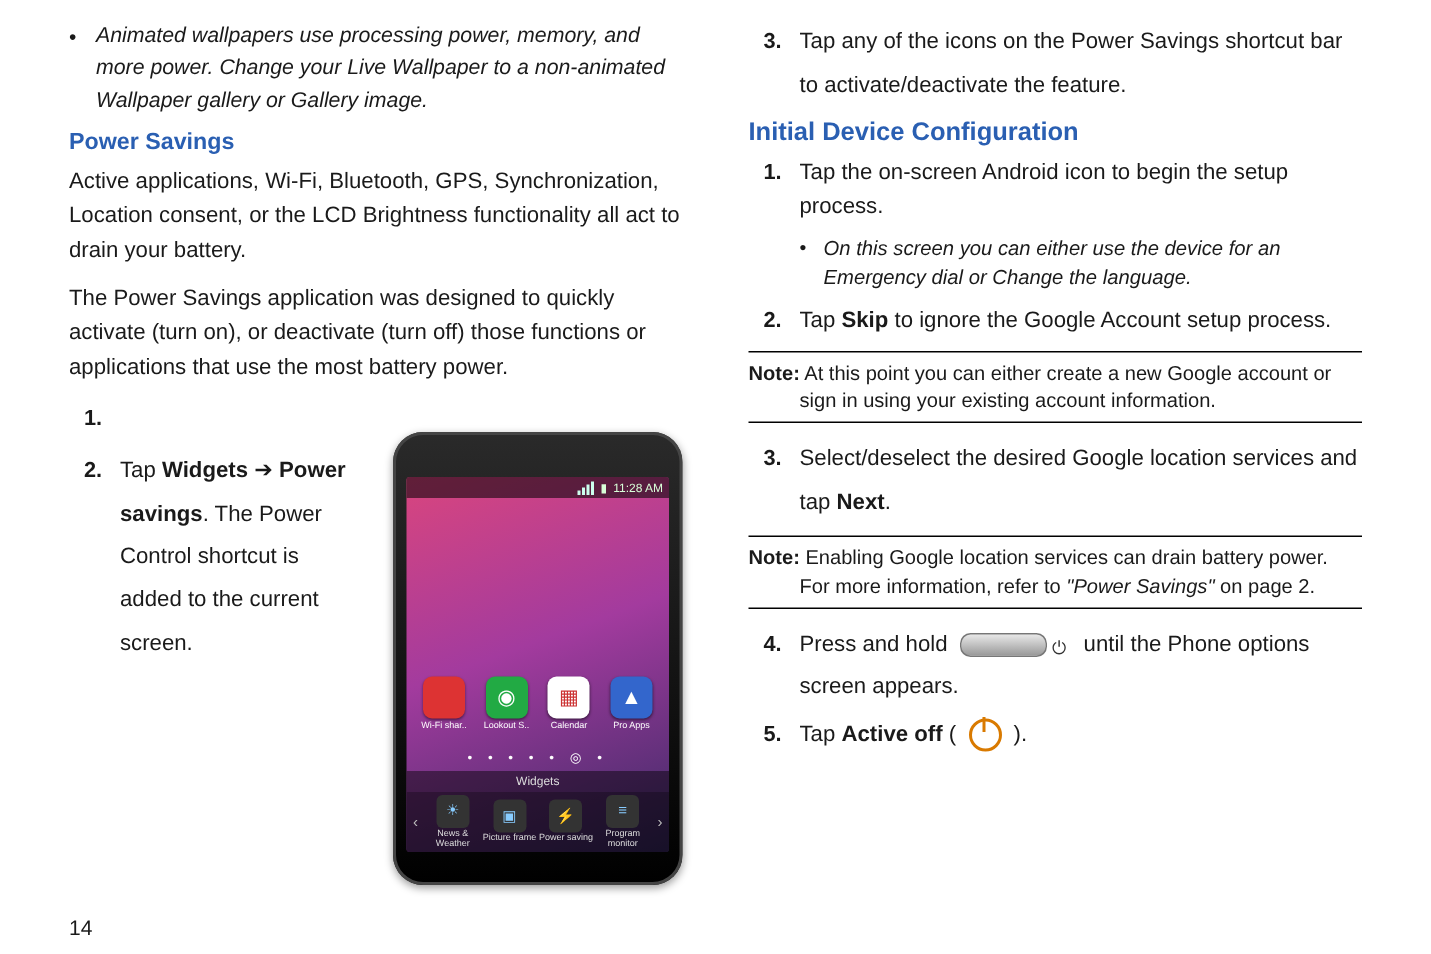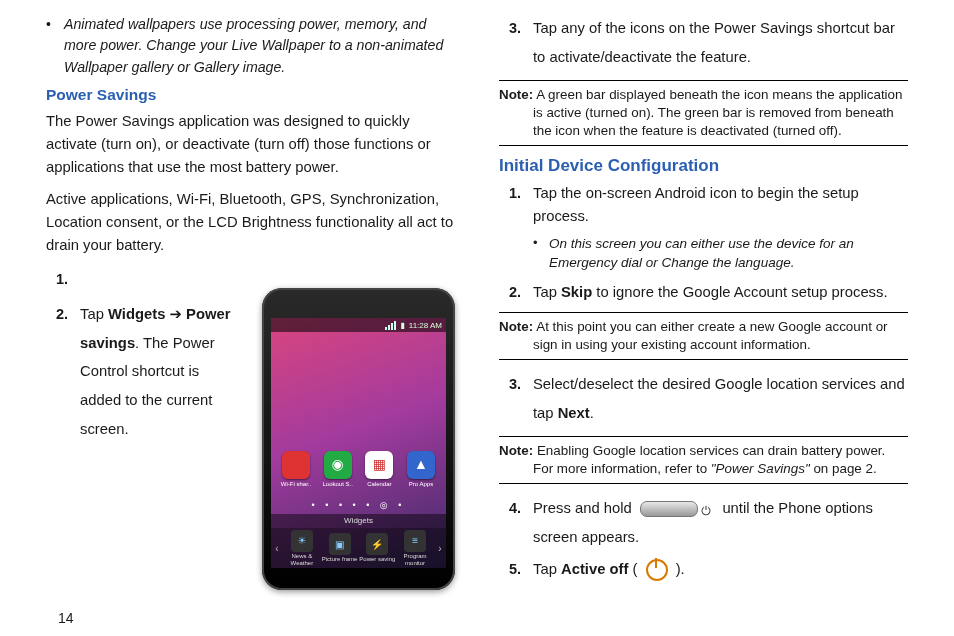--- a/index.html
+++ b/index.html
@@ -108,21 +108,21 @@
     display: block;
     padding-left: 34px;
     text-indent: -34px;
   }
   .b { font-weight: 700; }
   .i { font-style: italic; }
 
   .page-num {
     position: absolute;
     bottom: 2px;
-    left: 12px;
+    left: 0;
     font-size: 14px;
   }
 
   
   .phone {
     width: 193px;
     height: 302px;
     background: linear-gradient(#2a2a2a,#000);
     border-radius: 20px;
     position: absolute;
@@ -244,22 +244,22 @@
 
   <div class="col col-left">
 
     <div class="bullet-row">
       <div class="dot">•</div>
       <div class="txt condensed">Animated wallpapers use processing power, memory, and more power. Change your Live Wallpaper to a non-animated Wallpaper gallery or Gallery image.</div>
     </div>
 
     <div class="h-blue">Power Savings</div>
 
+    <p class="body-text">Active applications, Wi-Fi, Bluetooth, GPS, Synchronization, Location consent, or the LCD Brightness functionality all act to drain your battery.</p>
     <p class="body-text">The Power Savings application was designed to quickly activate (turn on), or deactivate (turn off) those functions or applications that use the most battery power.</p>
-    <p class="body-text">Active applications, Wi-Fi, Bluetooth, GPS, Synchronization, Location consent, or the LCD Brightness functionality all act to drain your battery.</p>
 
     <div class="left-steps-wrap">
       <div class="steps">
         <ol class="num-list">
           <li class="num-item">
             <div class="num">1.</div>
           </li>
           <li class="num-item">
             <div class="num">2.</div>
             <div class="txt">
@@ -306,23 +306,20 @@
 
   <div class="col col-right">
 
     <ol class="num-list">
       <li class="num-item">
         <div class="num">3.</div>
         <div class="txt">Tap any of the icons on the Power Savings shortcut bar to activate/deactivate the feature.</div>
       </li>
     </ol>
 
-    <div class="note-block">
-      <span class="note-body"><span class="b">Note:</span><span> A green bar displayed beneath the icon means the application is active (turned on). The green bar is removed from beneath the icon when the feature is deactivated (turned off).</span></span>
-    </div>
 
     <div class="h-blue" style="font-size:17px">Initial Device Configuration</div>
 
     <ol class="num-list">
       <li class="num-item" style="line-height:1.55">
         <div class="num">1.</div>
         <div class="txt">Tap the on-screen Android icon to begin the setup process.</div>
       </li>
     </ol>
     <div class="sub-bullet">

